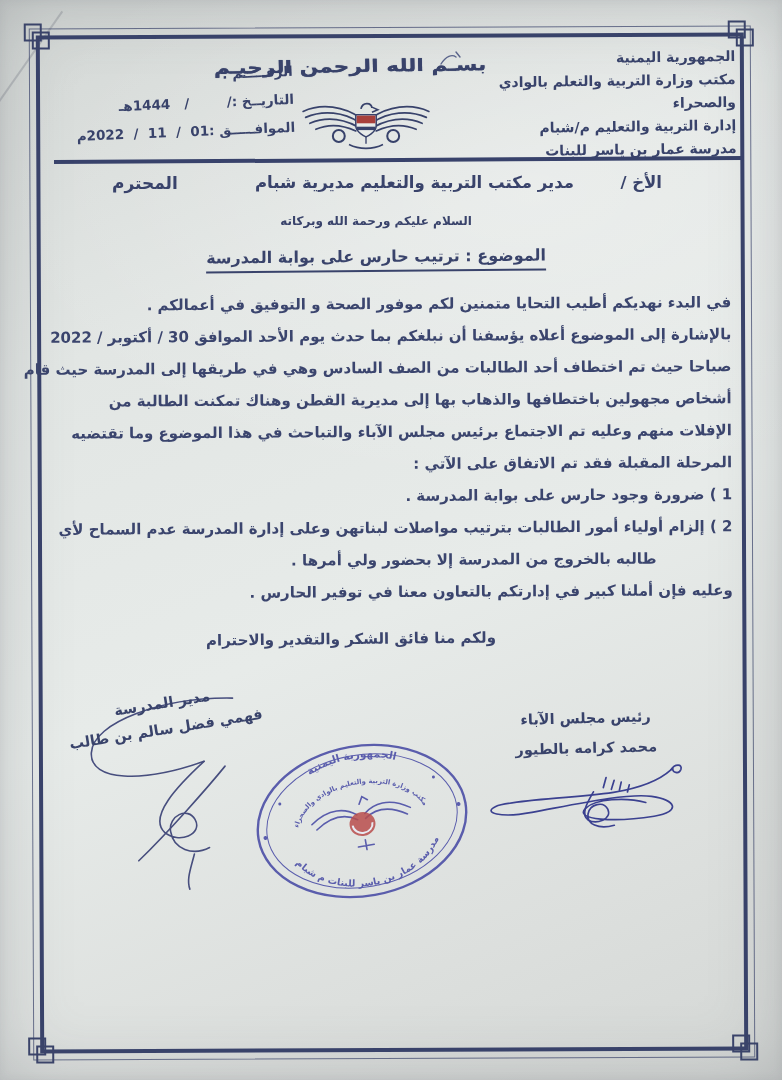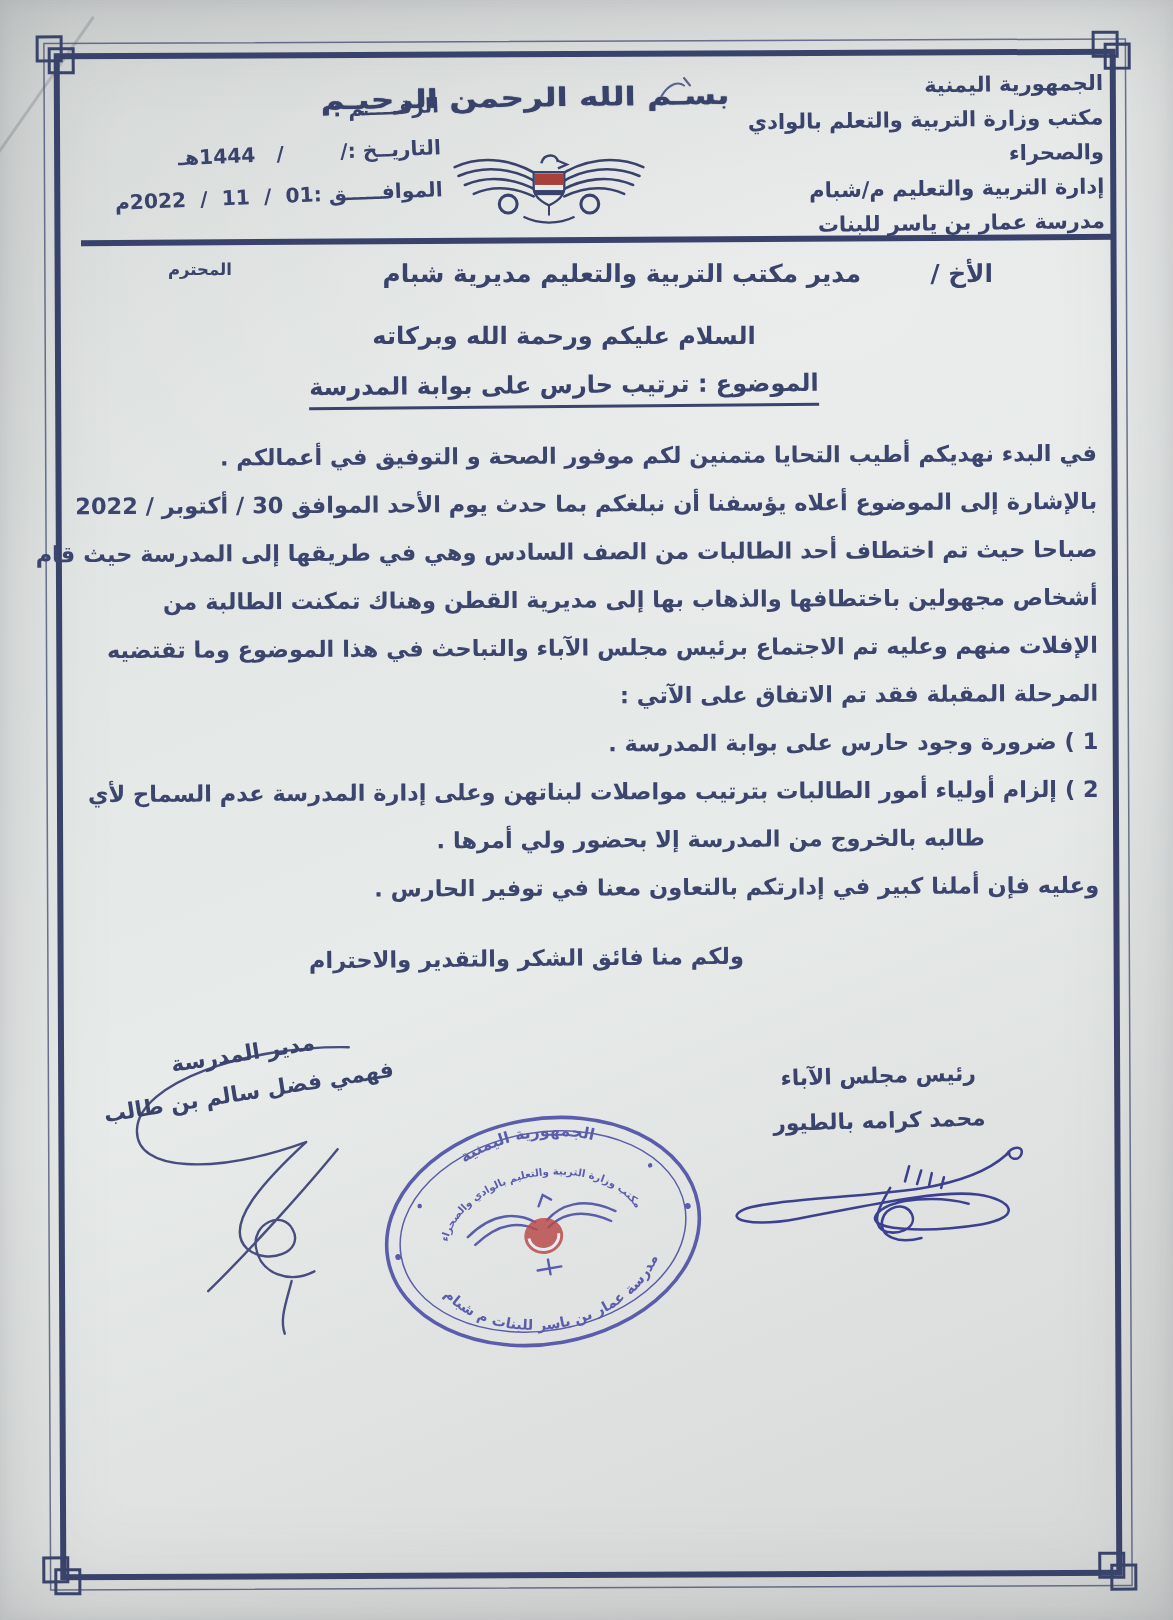--- a/index.html
+++ b/index.html
@@ -57,22 +57,22 @@
     text-shadow:0 0 .6px #39436b;
   }
   .emblem{position:absolute;left:298px;top:94px;width:136px;height:62px;}
   .divider{
     position:absolute;top:158px;left:54px;width:690px;height:3.5px;
     background:#38426b;transform:rotate(-.35deg);
   }
   
   .to-prefix{position:absolute;top:173px;right:120px;direction:rtl;font-size:16.5px;font-weight:bold;color:#39436b;}
   .to-title {position:absolute;top:173px;right:208px;direction:rtl;font-size:16.5px;font-weight:bold;color:#39436b;white-space:nowrap;margin-left:36px;}
-  .to-honor {position:absolute;top:173px;left:112px;direction:rtl;font-size:11px;font-weight:bold;color:#39436b;}
-  .greeting{position:absolute;top:214px;left:0;right:30px;text-align:center;direction:rtl;font-size:16px;font-weight:bold;color:#39436b;}
+  .to-honor {position:absolute;top:173px;left:112px;direction:rtl;font-size:17px;font-weight:bold;color:#39436b;}
+  .greeting{position:absolute;top:214px;left:0;right:30px;text-align:center;direction:rtl;font-size:12px;font-weight:bold;color:#39436b;}
   .subject-wrap{position:absolute;top:247px;left:0;right:30px;text-align:center;transform:rotate(-.5deg);}
   .subject{
     display:inline-block;direction:rtl;font-size:16px;font-weight:bold;color:#39436b;
     border-bottom:2.5px solid #39436b;padding-bottom:4px;
   }
   
   .body-text{
     position:absolute;top:288px;right:50px;left:46px;direction:rtl;text-align:right;
     color:#3b456e;font-weight:bold;font-size:15px;line-height:32px;
     transform:rotate(-.3deg);

